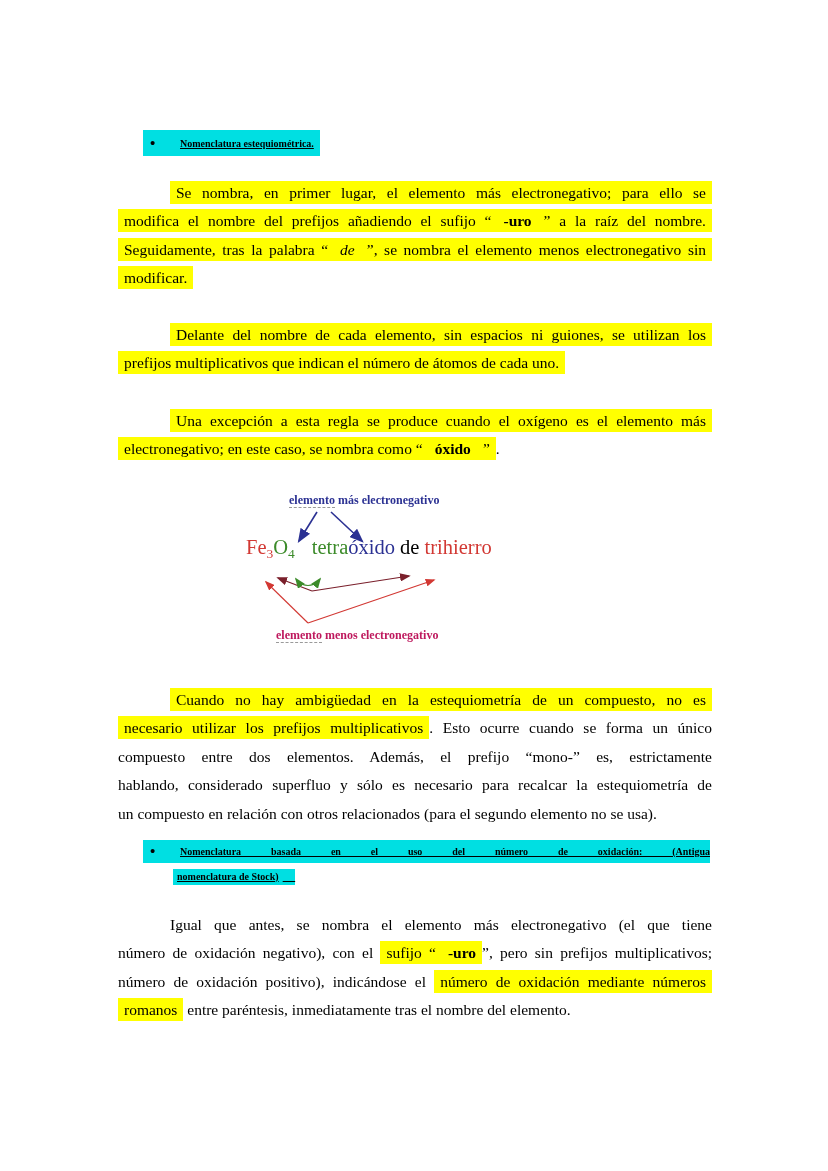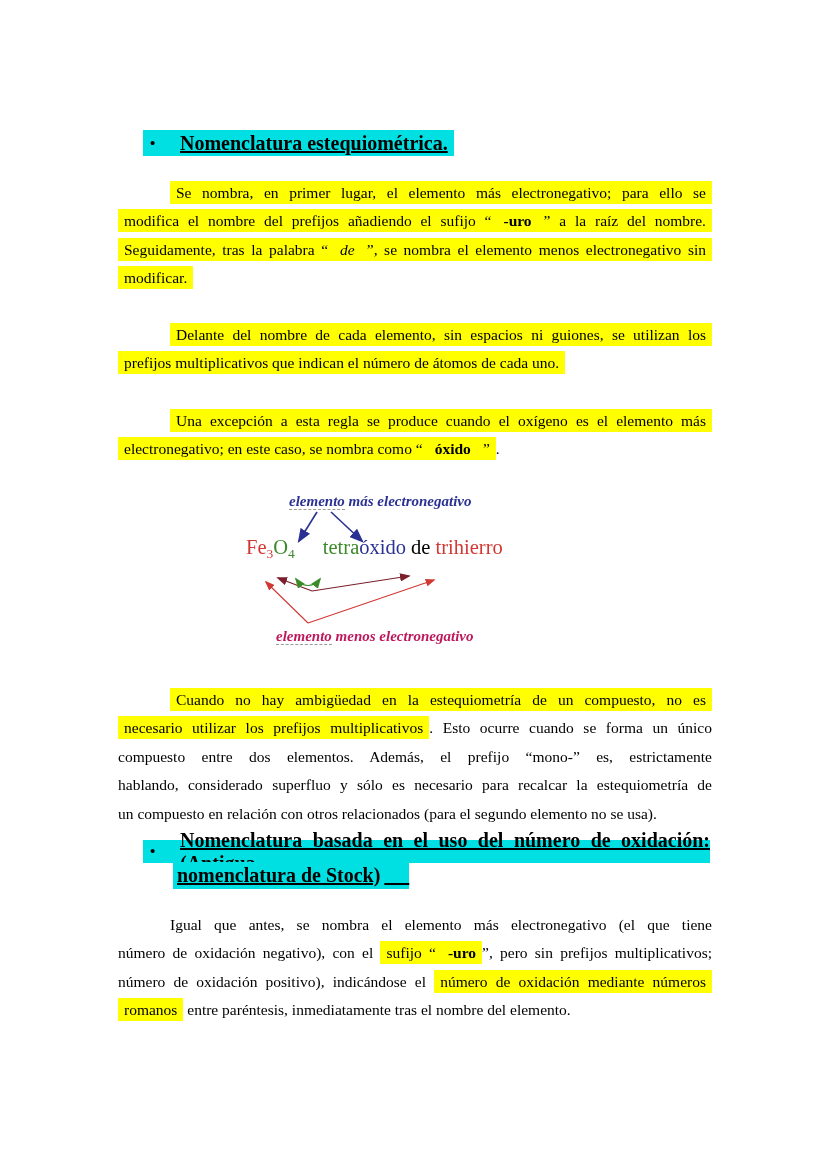--- a/index.html
+++ b/index.html
@@ -10,37 +10,37 @@
   .ln.last{text-align-last:left;}
   .ln.first{padding-left:52px;}
   .ln span{white-space:normal;}
   .hl{background:#ffff00;padding:3px 6px;}
   .b{font-weight:bold;}
   .i{font-style:italic;}
   
   .h1wrap{position:absolute;left:143px;top:130px;}
   .cyanbox{background:#00dfe2;display:inline-flex;align-items:center;height:26px;padding-right:6px;}
   .bullet{display:inline-block;width:30px;padding-left:7px;font-size:15px;font-weight:bold;}
-  .htext{font-weight:bold;text-decoration:underline;font-size:20px;}
+  .htext{font-weight:bold;text-decoration:underline;font-size:10px;}
   
   .h2wrap{position:absolute;left:143px;top:840px;width:567px;font-size:15.5px;}
   .h2l1{display:flex;background:#00dfe2;height:23px;align-items:center;}
   .h2l1 .htext{flex:1;text-align:justify;text-align-last:justify;line-height:23px;}
   .h2l2{height:24px;line-height:24px;margin-left:30px;}
   .h2l2 span{background:#00dfe2;font-weight:bold;text-decoration:underline;padding:2px 0 3px 4px;}
   
   .diagram{position:absolute;left:118px;top:490px;width:594px;height:170px;}
-  .dlabel{position:absolute;font-size:15px;font-weight:600;white-space:nowrap;font-style:italic;}
+  .dlabel{position:absolute;font-size:12px;font-weight:600;white-space:nowrap;}
   .lbl-top{left:171px;top:3px;color:#2b3193;}
   .lbl-bottom{left:158px;top:138px;color:#be185d;}
   .du{border-bottom:1px dashed #9a9a9a;}
   .formula{position:absolute;left:128px;top:46px;font-size:20.5px;white-space:nowrap;}
   .f-red{color:#d23833;} .f-green{color:#3c8b2a;} .f-navy{color:#2b3193;} .f-black{color:#000;}
   .sub{font-size:13.5px;vertical-align:-4px;}
-  .gap{margin-left:28px;text-align:right;}
+  .gap{margin-left:17px;text-align:right;}
   .arrows{position:absolute;left:0;top:0;}
 </style>
 </head>
 <body>
 
 <div class="page">
 
   <div class="h1wrap">
     <span class="cyanbox">
       <span class="bullet">•</span>

